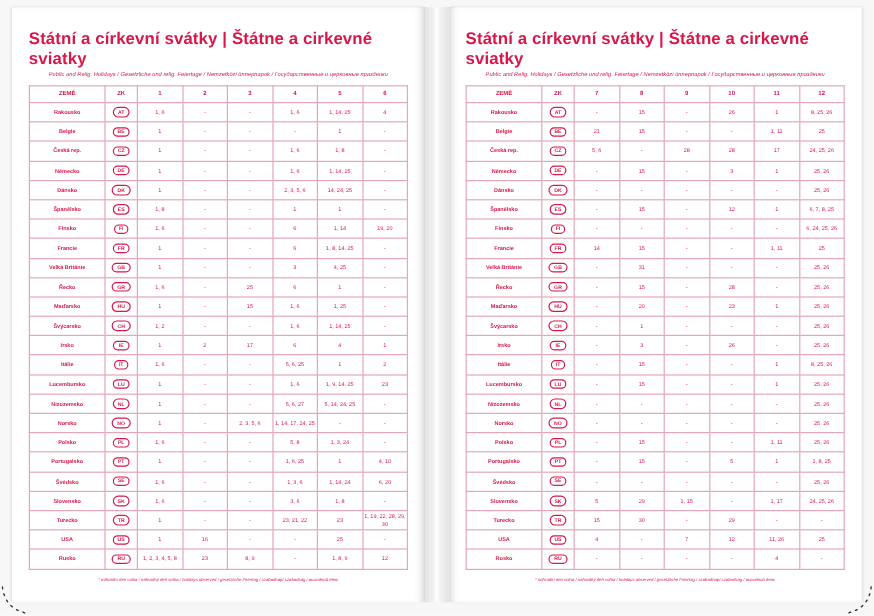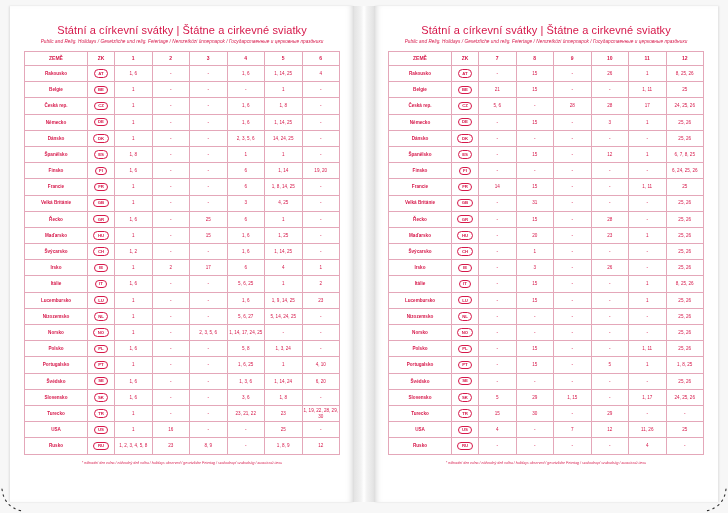--- a/index.html
+++ b/index.html
@@ -37,24 +37,24 @@
     left: 374px;
     box-shadow: 1px 0 2px rgba(0,0,0,0.10), inset 6px 0 9px -7px rgba(0,0,0,0.35);
   }
   .gutter {
     position: absolute;
     left: 354px; top: 6px;
     width: 20px; height: 496px;
     background: linear-gradient(to right, #e3e3e3 0%, #f2f2f2 35%, #ffffff 50%, #f2f2f2 65%, #e3e3e3 100%);
   }
   .title {
-    text-align: center;
+    text-align: left;
     color: #d6184a;
-    font-size: 11px;
-    font-weight: normal;
+    font-size: 14px;
+    font-weight: bold;
     letter-spacing: 0.1px;
     margin: 4px 0 3px 0;
   }
   .subtitle {
     text-align: center;
     color: #d6184a;
     font-size: 4.7px;
     font-style: italic;
     letter-spacing: 0.05px;
     margin-bottom: 7px;

